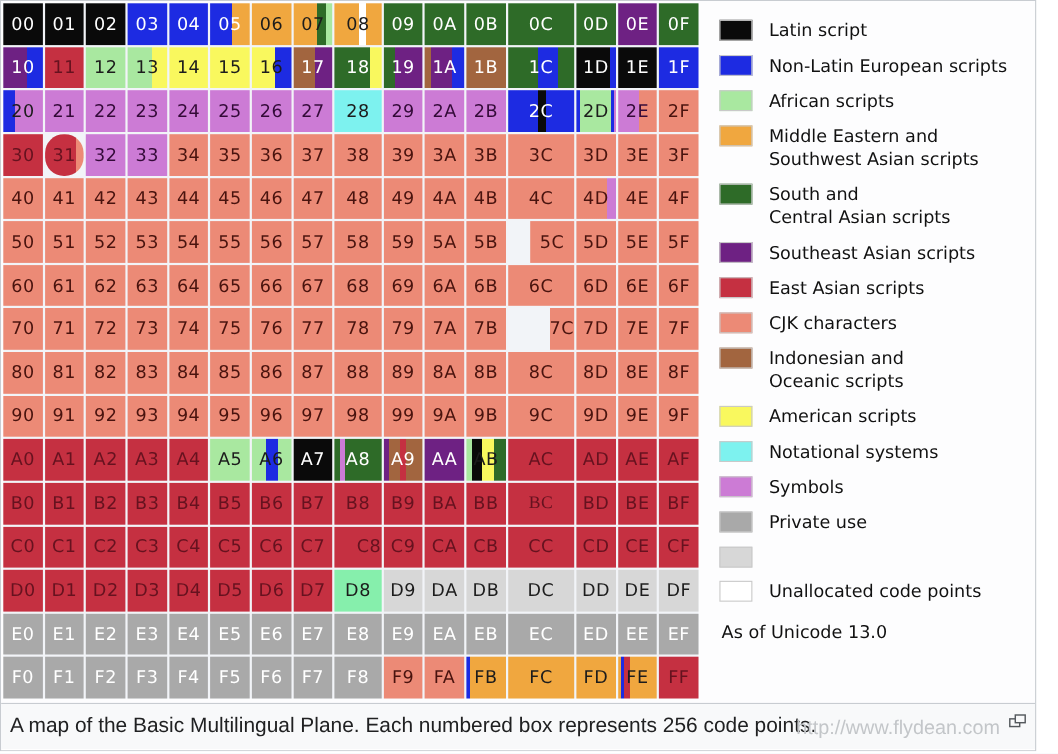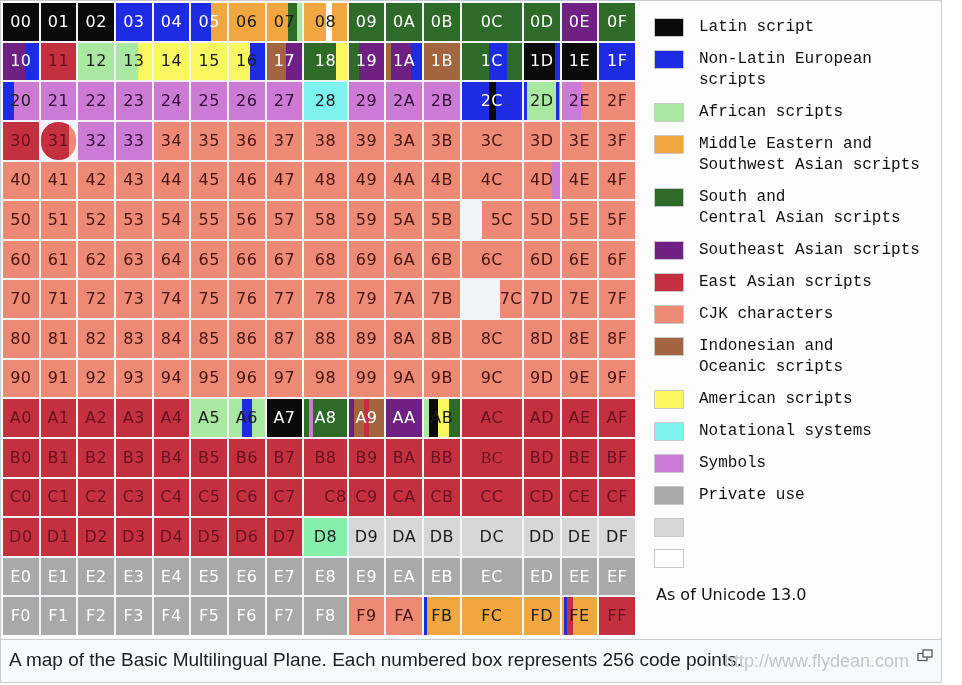--- a/index.html
+++ b/index.html
@@ -8,21 +8,21 @@
   .image-area{position:relative;width:100%;height:638px;background:#fdfdfe;}
   .bmp-grid{position:absolute;top:2px;left:2px;width:632px;height:632px;
     display:grid;grid-template-columns:repeat(16,1fr);grid-template-rows:repeat(16,1fr);
     gap:2px;background:#f2f4f8;}
   .cell{display:flex;align-items:center;justify-content:center;
     font-size:16px;letter-spacing:0.5px;line-height:1;user-select:none;}
   .legend{position:absolute;left:653px;top:16px;width:282px;}
   .legend-item{display:flex;align-items:flex-start;margin-bottom:11px;}
   .swatch{flex:0 0 30px;width:30px;height:19px;margin-right:15px;margin-top:1px;
     border:1px solid #c9c9c9;box-sizing:border-box;}
-  .legend-label{font-size:16px;line-height:21px;color:#111;white-space:pre-line;font-family:Liberation Mono, monospace;}
+  .legend-label{font-size:16px;line-height:21px;color:#111;white-space:pre-line;}
   .legend-note{font-size:16px;color:#111;margin-top:17px;margin-left:2px;}
   .caption-bar{position:relative;width:100%;height:42px;border-top:1px solid #c8ccd1;
     background:#f8f9fa;box-sizing:border-box;}
   .caption-text{position:absolute;left:8px;top:9px;font-family:"Liberation Sans",sans-serif;
     font-size:19px;color:#202122;white-space:nowrap;}
   .watermark{position:absolute;right:32px;top:11px;font-family:"Liberation Sans",sans-serif;
     font-size:18px;color:#c3c6c9;white-space:nowrap;}
   .expand-icon{position:absolute;right:8px;top:7px;cursor:pointer;}
 </style>
 </head>
@@ -343,20 +343,21 @@
           </div>
           <div class="legend-item">
             <span class="swatch" style="background: rgb(169, 169, 169);"></span>
             <span class="legend-label">Private use</span>
           </div>
           <div class="legend-item">
             <span class="swatch" style="background: rgb(215, 215, 215);"></span>
           </div>
           <div class="legend-item">
             <span class="swatch" style="background: rgb(255, 255, 255);"></span>
+            <span class="legend-label">Unallocated code points</span>
           </div>
         </div>
       <div class="legend-note">As of Unicode 13.0</div>
     </div>
   </div>
   <div class="caption-bar">
     <div class="caption-text">A map of the Basic Multilingual Plane. Each numbered box represents 256 code points.</div>
     <div class="watermark">http://www.flydean.com</div>
     <span class="expand-icon">
       <svg width="16" height="13" viewBox="0 0 16 13">

